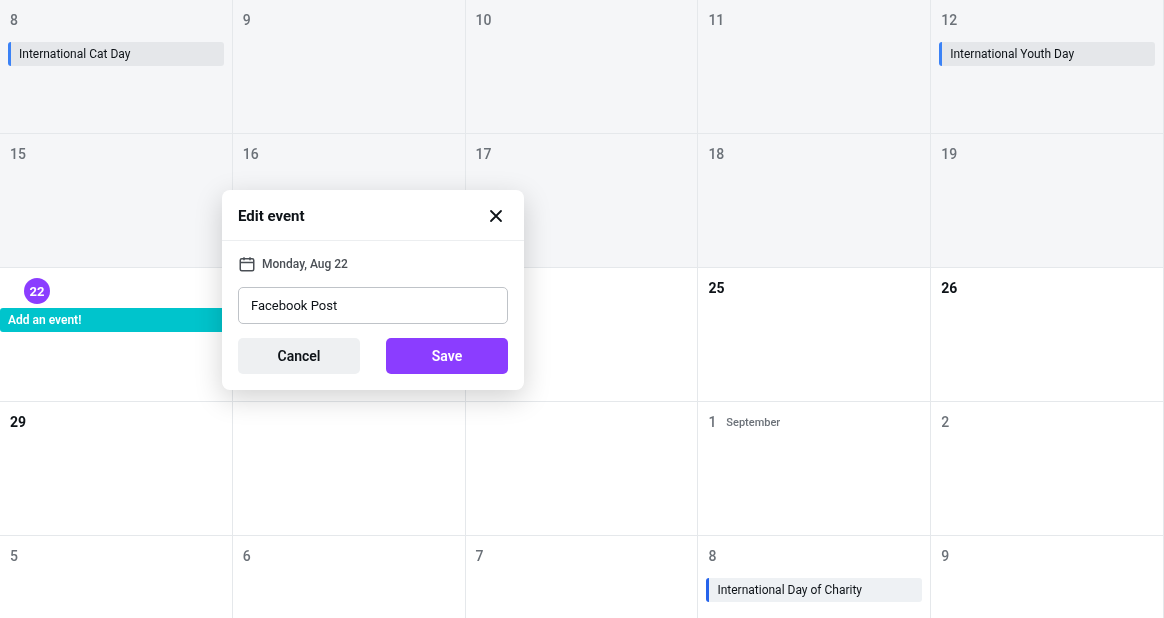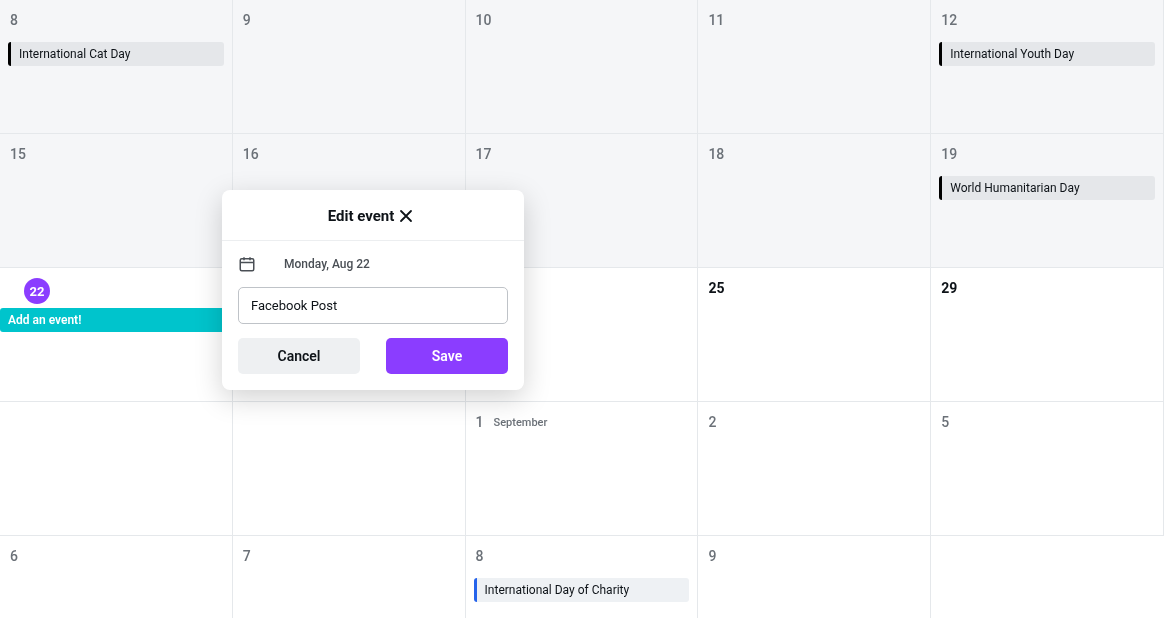--- a/index.html
+++ b/index.html
@@ -52,21 +52,21 @@
     color: #fff;
     font-size: 13px;
     font-weight: 700;
     display: flex;
     align-items: center;
     justify-content: center;
     margin: 2px 0 8px 16px;
   }
   .event-pill {
     background: #e5e7ea;
-    border-left: 3px solid #000000;
+    border-left: 3px solid #3b82f6;
     border-radius: 3px;
     padding: 5px 8px;
     font-size: 12px;
     color: #0e1318;
     margin-bottom: 4px;
     cursor: pointer;
   }
   .event-pill.blue { border-left-color: #2563eb; background: #eef1f4; }
   .add-event-bar {
     position: absolute;
@@ -88,21 +88,21 @@
     left: 222px;
     width: 302px;
     background: #fff;
     border-radius: 8px;
     box-shadow: 0 8px 28px rgba(0,0,0,0.18);
     z-index: 20;
   }
   .pop-header {
     display: flex;
     align-items: center;
-    justify-content: center;
+    justify-content: space-between;
     padding: 14px 16px 12px 16px;
     border-bottom: 1px solid #eceef0;
   }
   .pop-title {
     font-size: 15px;
     font-weight: 700;
     color: #0e1318;
   }
   .close-btn {
     width: 24px;
@@ -113,21 +113,21 @@
     cursor: pointer;
     color: #0e1318;
     border-radius: 4px;
   }
   .pop-body {
     padding: 14px 16px 16px 16px;
   }
   .daterow {
     display: flex;
     align-items: center;
-    gap: 28px;
+    gap: 6px;
     margin-bottom: 14px;
   }
   .dateicon {
     width: 18px;
     height: 18px;
     color: #4a4f55;
     flex-shrink: 0;
   }
   .datetxt {
     font-size: 12px;
@@ -235,31 +235,35 @@
     </div>
     <div class="cell past">
       <div class="datewrap">
         <div class="daynum">18</div>
       </div>
     </div>
     <div class="cell past">
       <div class="datewrap">
         <div class="daynum">19</div>
       </div>
-      <div class="event-pill ">World Humanitarian Day</div>
     </div>
     <div class="cell">
       <div class="today-badge">22</div>
       <div class="add-event-bar">Add an event!</div>
     </div>
     <div class="cell"></div>
     <div class="cell"></div>
     <div class="cell">
       <div class="datewrap">
         <div class="daynum strong">25</div>
+      </div>
+    </div>
+    <div class="cell">
+      <div class="datewrap">
+        <div class="daynum strong">26</div>
       </div>
     </div>
     <div class="cell">
       <div class="datewrap">
         <div class="daynum strong">29</div>
       </div>
     </div>
     <div class="cell"></div>
     <div class="cell"></div>
     <div class="cell">

